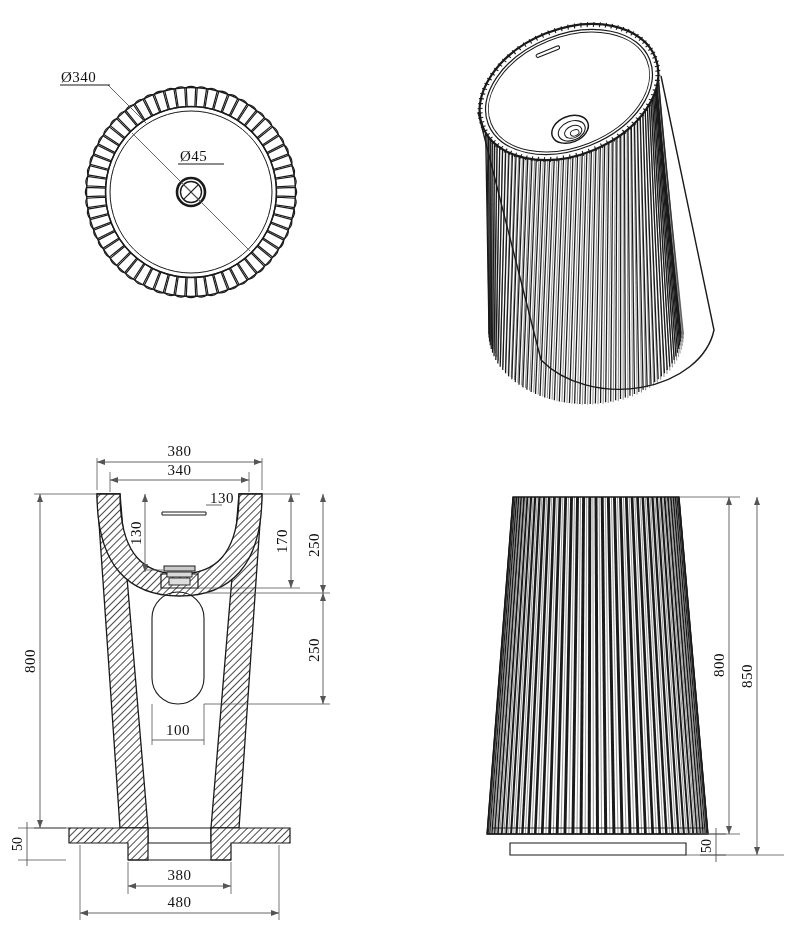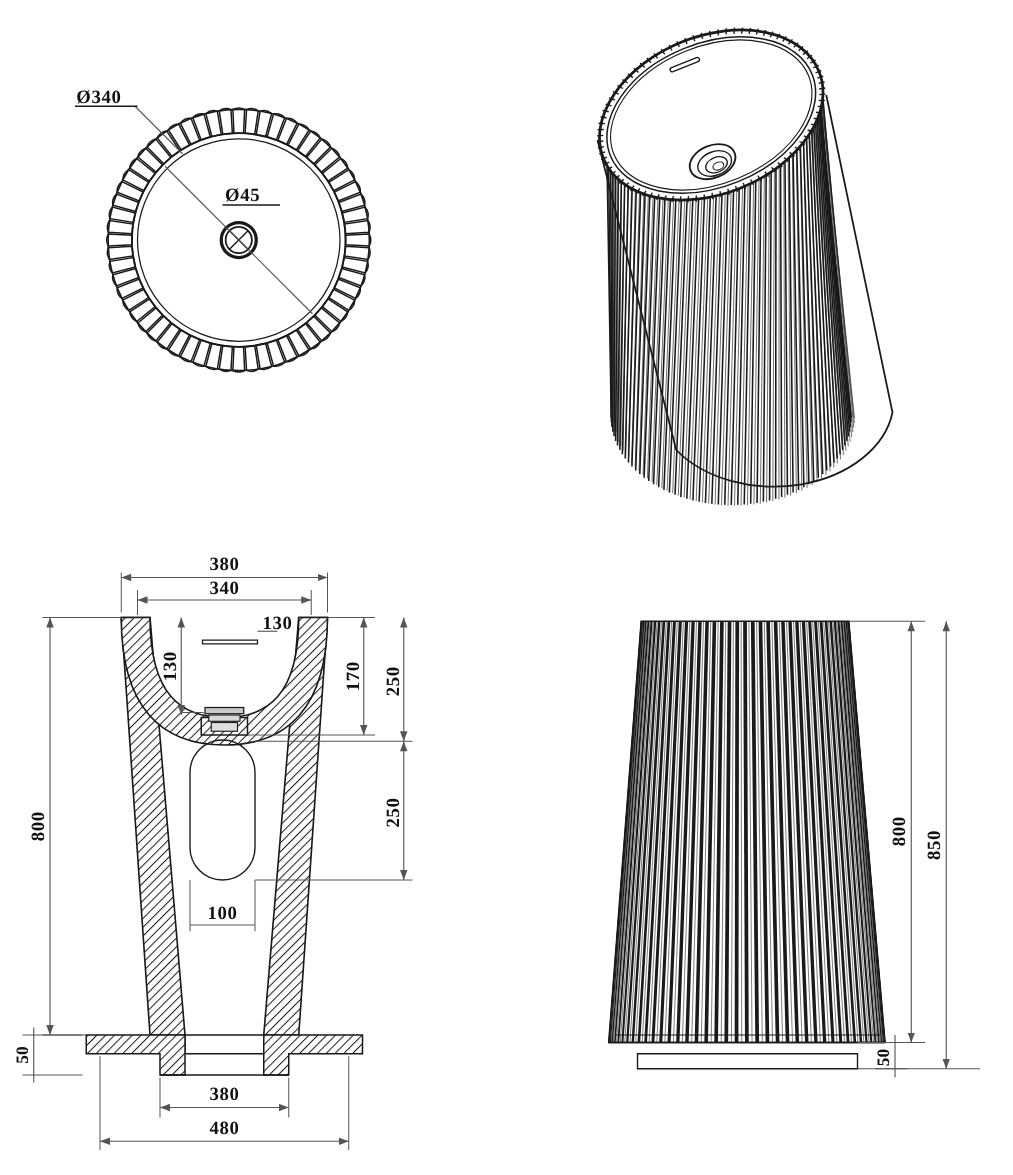--- a/index.html
+++ b/index.html
@@ -4,21 +4,21 @@
 <title>Freestanding Fluted Basin — Technical Drawing</title>
 <style>
   html,body{margin:0;padding:0;background:#ffffff;}
   body{
     width:810px;height:940px;
     font-family:"Liberation Serif", serif;
     color:#1a1a1a;
     overflow:hidden;
     position:relative;
   }
-  #sheet{position:absolute;left:0;top:0;width:810px;height:752px;font-weight:bold;}
+  #sheet{position:absolute;left:0;top:0;width:810px;height:752px;}
   svg{display:block;}
   .dimtxt{
     font-family:"Liberation Serif", serif;
     font-size:15px;
     fill:#111;
     letter-spacing:0.5px;
   }
   .dimtxt-sm{
     font-family:"Liberation Serif", serif;
     font-size:14px;

